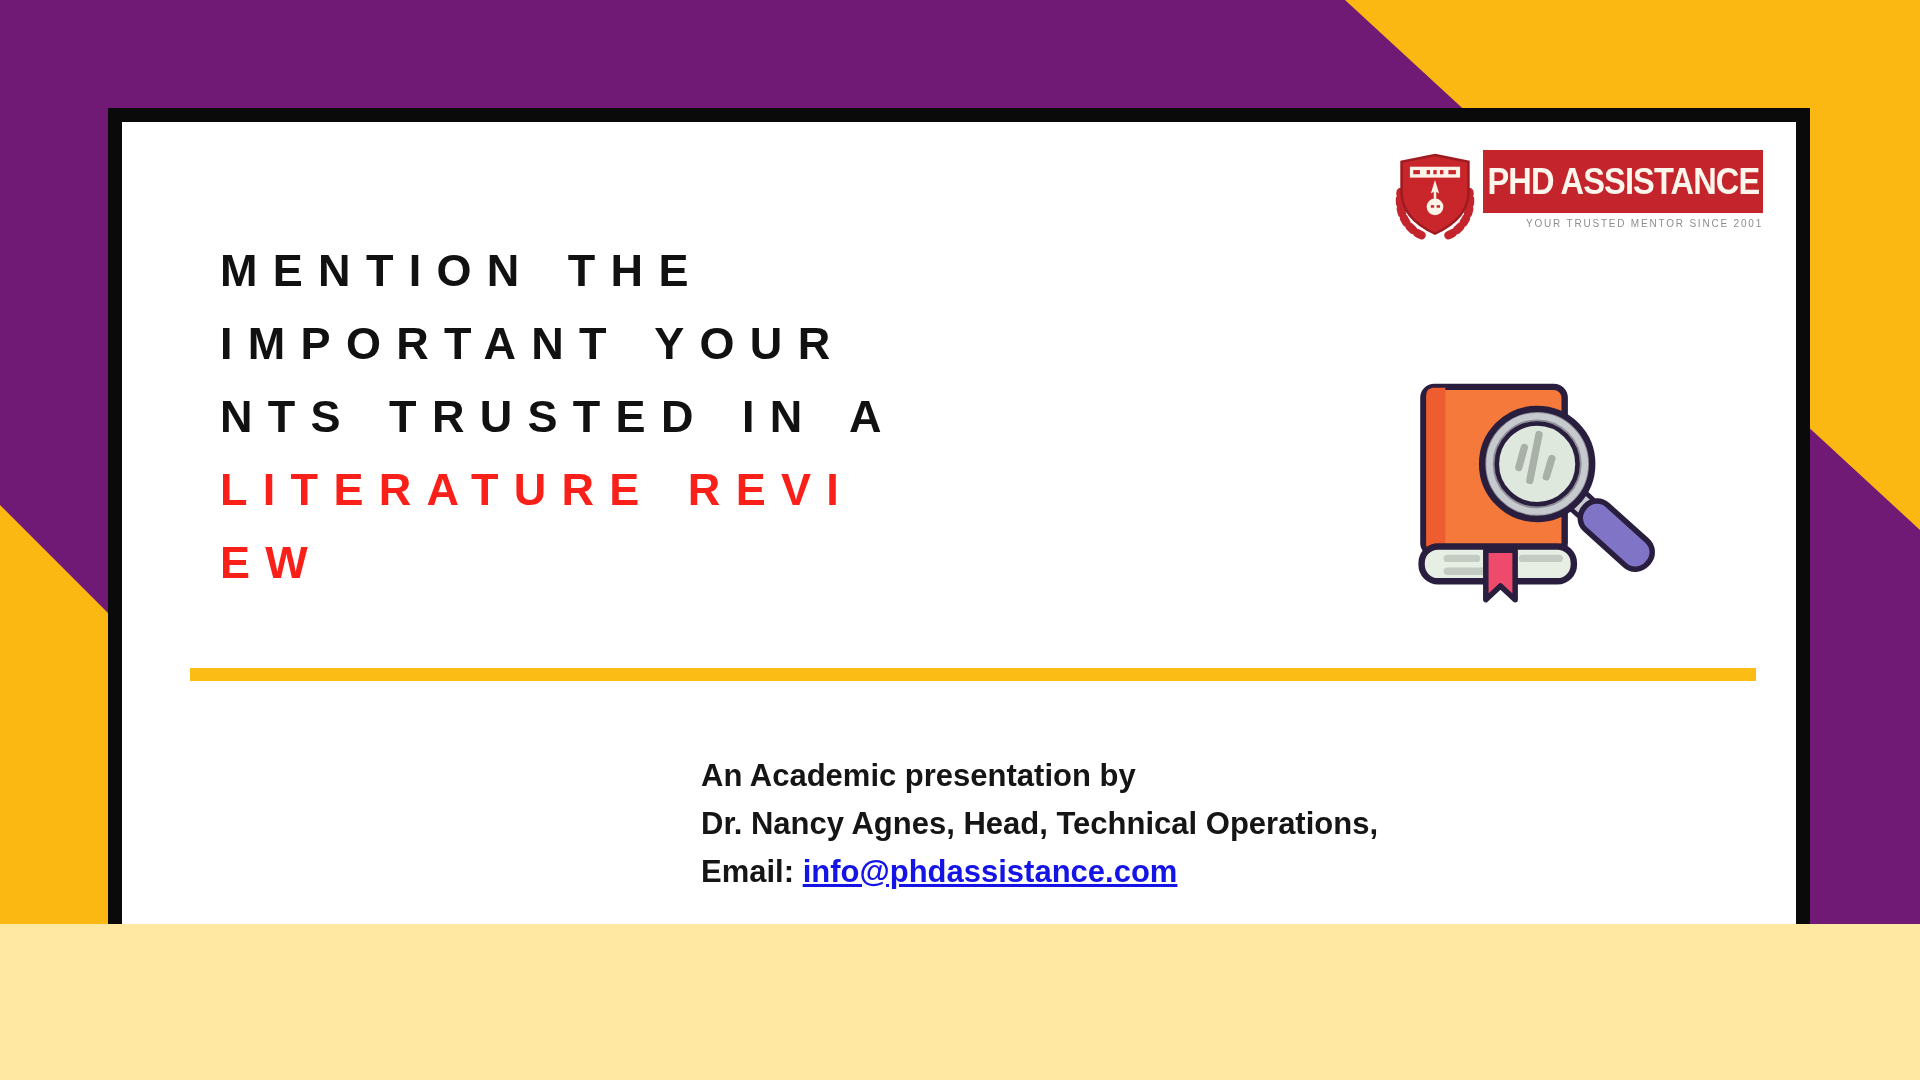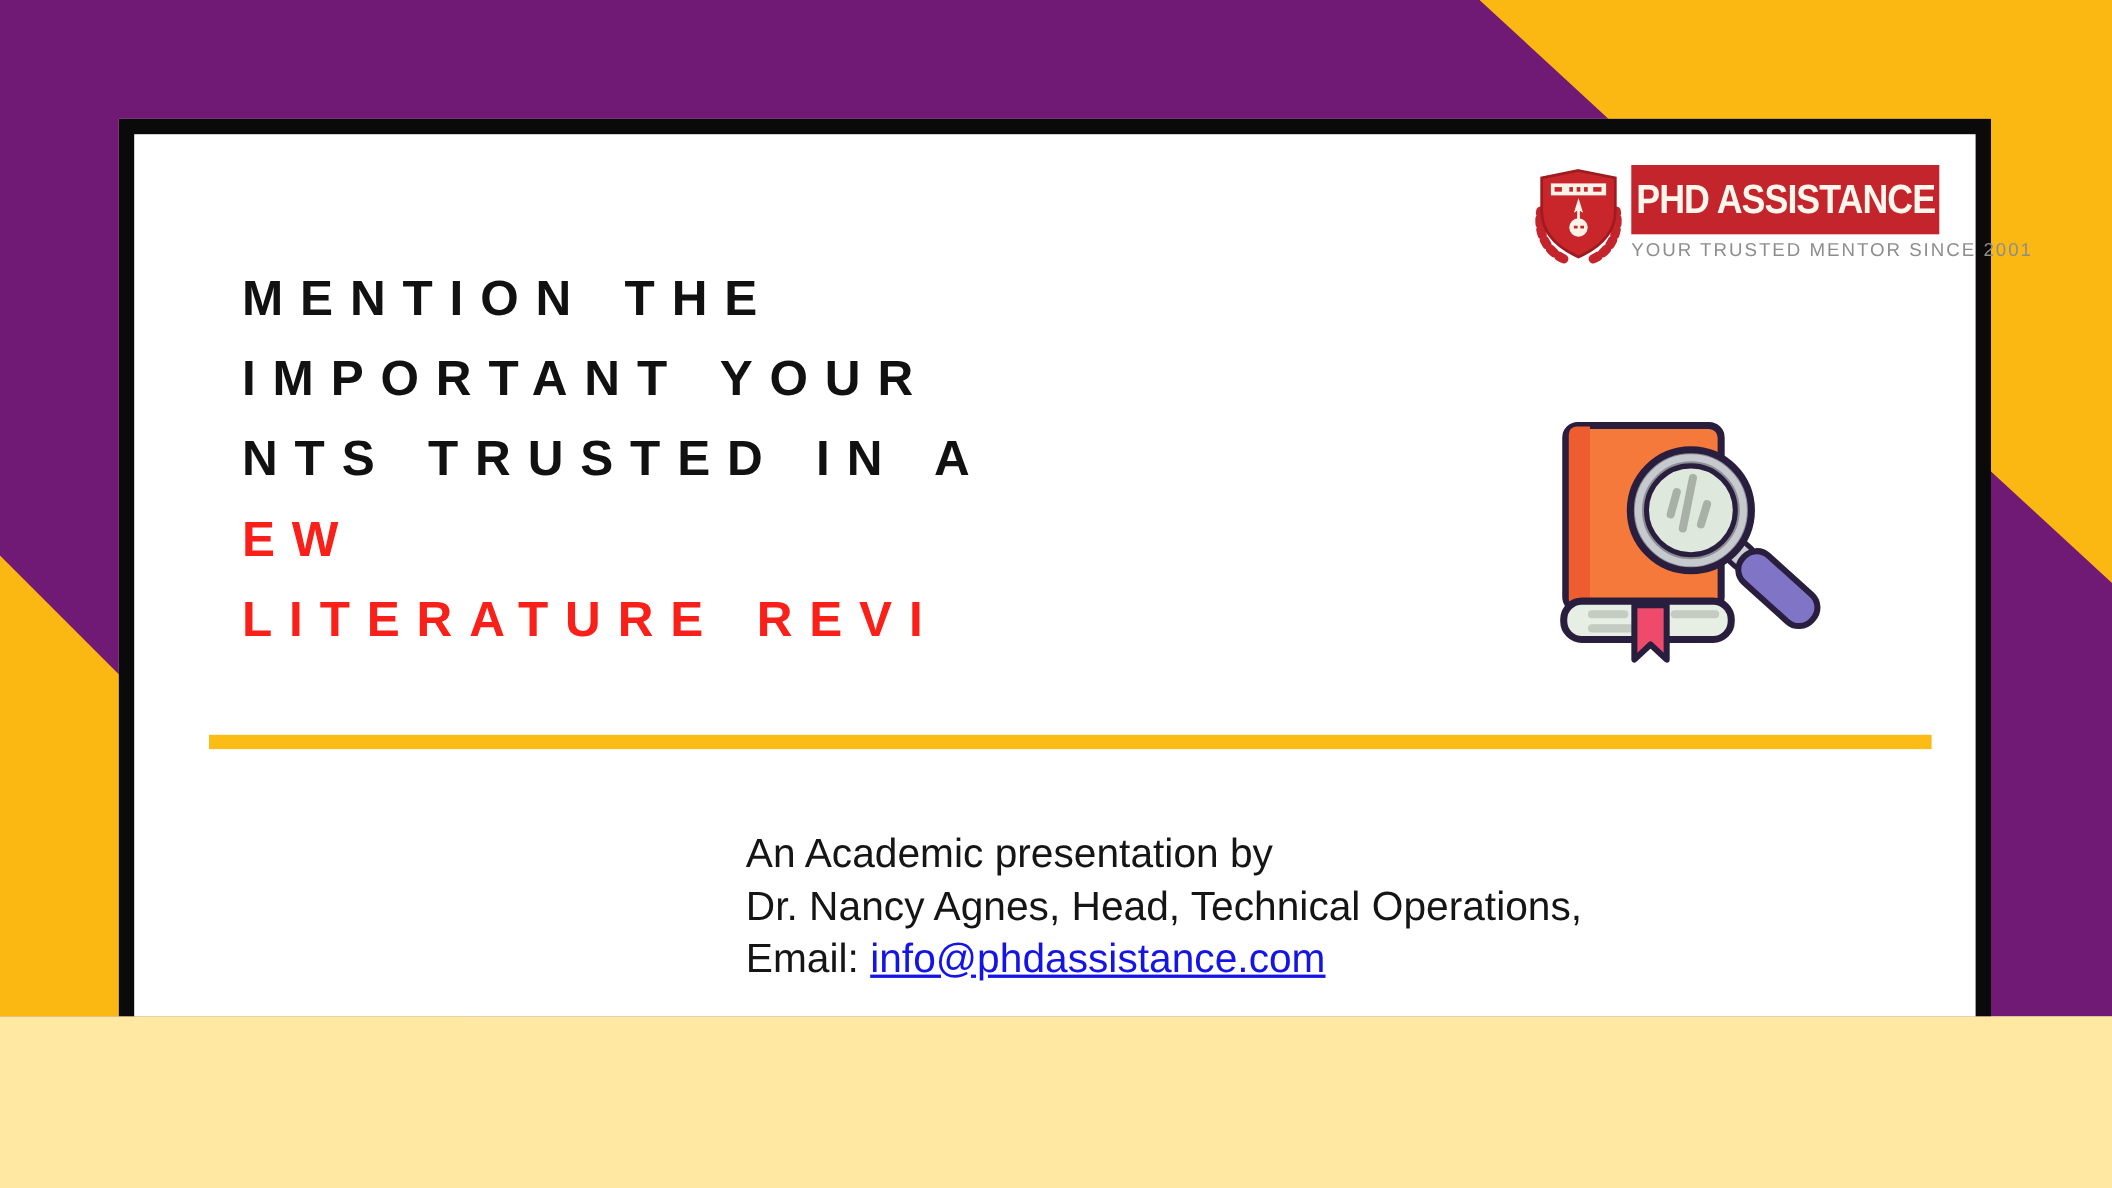--- a/index.html
+++ b/index.html
@@ -18,36 +18,36 @@
   .logo{position:absolute;left:1271px;top:28px;display:flex;align-items:flex-start;}
   .logo-shield{width:84px;height:92px;margin-right:6px;}
   .logo-right{display:flex;flex-direction:column;}
   .logo-banner{
     width:280px;height:63px;background:#C4242B;color:#FDF6EC;
     display:flex;align-items:center;justify-content:center;
     font-weight:bold;font-size:37px;white-space:nowrap;
   }
   .logo-banner span{transform:scaleX(0.88);letter-spacing:-1px;display:inline-block;}
   .logo-tagline{
-    margin-top:5px;color:#8D8D8D;font-size:17px;letter-spacing:1.8px;
+    margin-top:5px;color:#8D8D8D;font-size:10px;letter-spacing:1.8px;
     white-space:nowrap;align-self:flex-end;
   }
   
   .title{
     position:absolute;left:98px;top:112px;width:1160px;
     font-weight:bold;font-size:45px;line-height:73px;
     letter-spacing:0.34em;word-spacing:0.12em;color:#111111;white-space:nowrap;
   }
   .title .red{color:#F9201A;}
   
   .divider{position:absolute;left:68px;top:546px;width:1566px;height:13px;background:#FBBC16;}
   
   .presenter{
-    position:absolute;left:556px;top:630px;width:860px;
-    font-weight:normal;font-size:37px;line-height:48px;color:#151515;
+    position:absolute;left:579px;top:630px;width:860px;
+    font-weight:bold;font-size:31px;line-height:48px;color:#151515;
   }
   .presenter .keep-space{white-space:pre;}
   .presenter a{color:#1414E6;text-decoration:underline;cursor:pointer;}
   .gap-link{margin-left:44px;}
   
   .illus{position:absolute;left:1292px;top:252px;width:250px;height:233px;}
 </style>
 </head>
 <body>
 
@@ -80,22 +80,22 @@
           <span>PHD ASSISTANCE</span>
         </div>
         <div class="logo-tagline">YOUR TRUSTED MENTOR SINCE 2001</div>
       </div>
     </div>
 
     <div class="title">
       <div>MENTION THE</div>
       <div>IMPORTANT YOUR</div>
       <div>NTS TRUSTED IN A</div>
+      <div class="red">LITERATURE REVI</div>
       <div class="red">EW</div>
-      <div class="red">LITERATURE REVI</div>
     </div>
 
     <svg class="illus" viewBox="0 0 272 254">
 
       <rect x="10" y="14" width="154" height="182" rx="12" fill="#F5793B" stroke="#2A1E3F" stroke-width="7"></rect>
       <path d="M13,24 C13,17 17,15 22,15 L34,15 L34,195 L22,195 C17,195 13,191 13,186 Z" fill="#EE5D2F"></path>
 
       <rect x="8" y="188" width="166" height="38" rx="18" fill="#E7EEE3" stroke="#2A1E3F" stroke-width="7"></rect>
       <line x1="36" y1="201" x2="68" y2="201" stroke="#C3CBC2" stroke-width="8" stroke-linecap="round"></line>
       <line x1="118" y1="201" x2="158" y2="201" stroke="#C3CBC2" stroke-width="8" stroke-linecap="round"></line>

